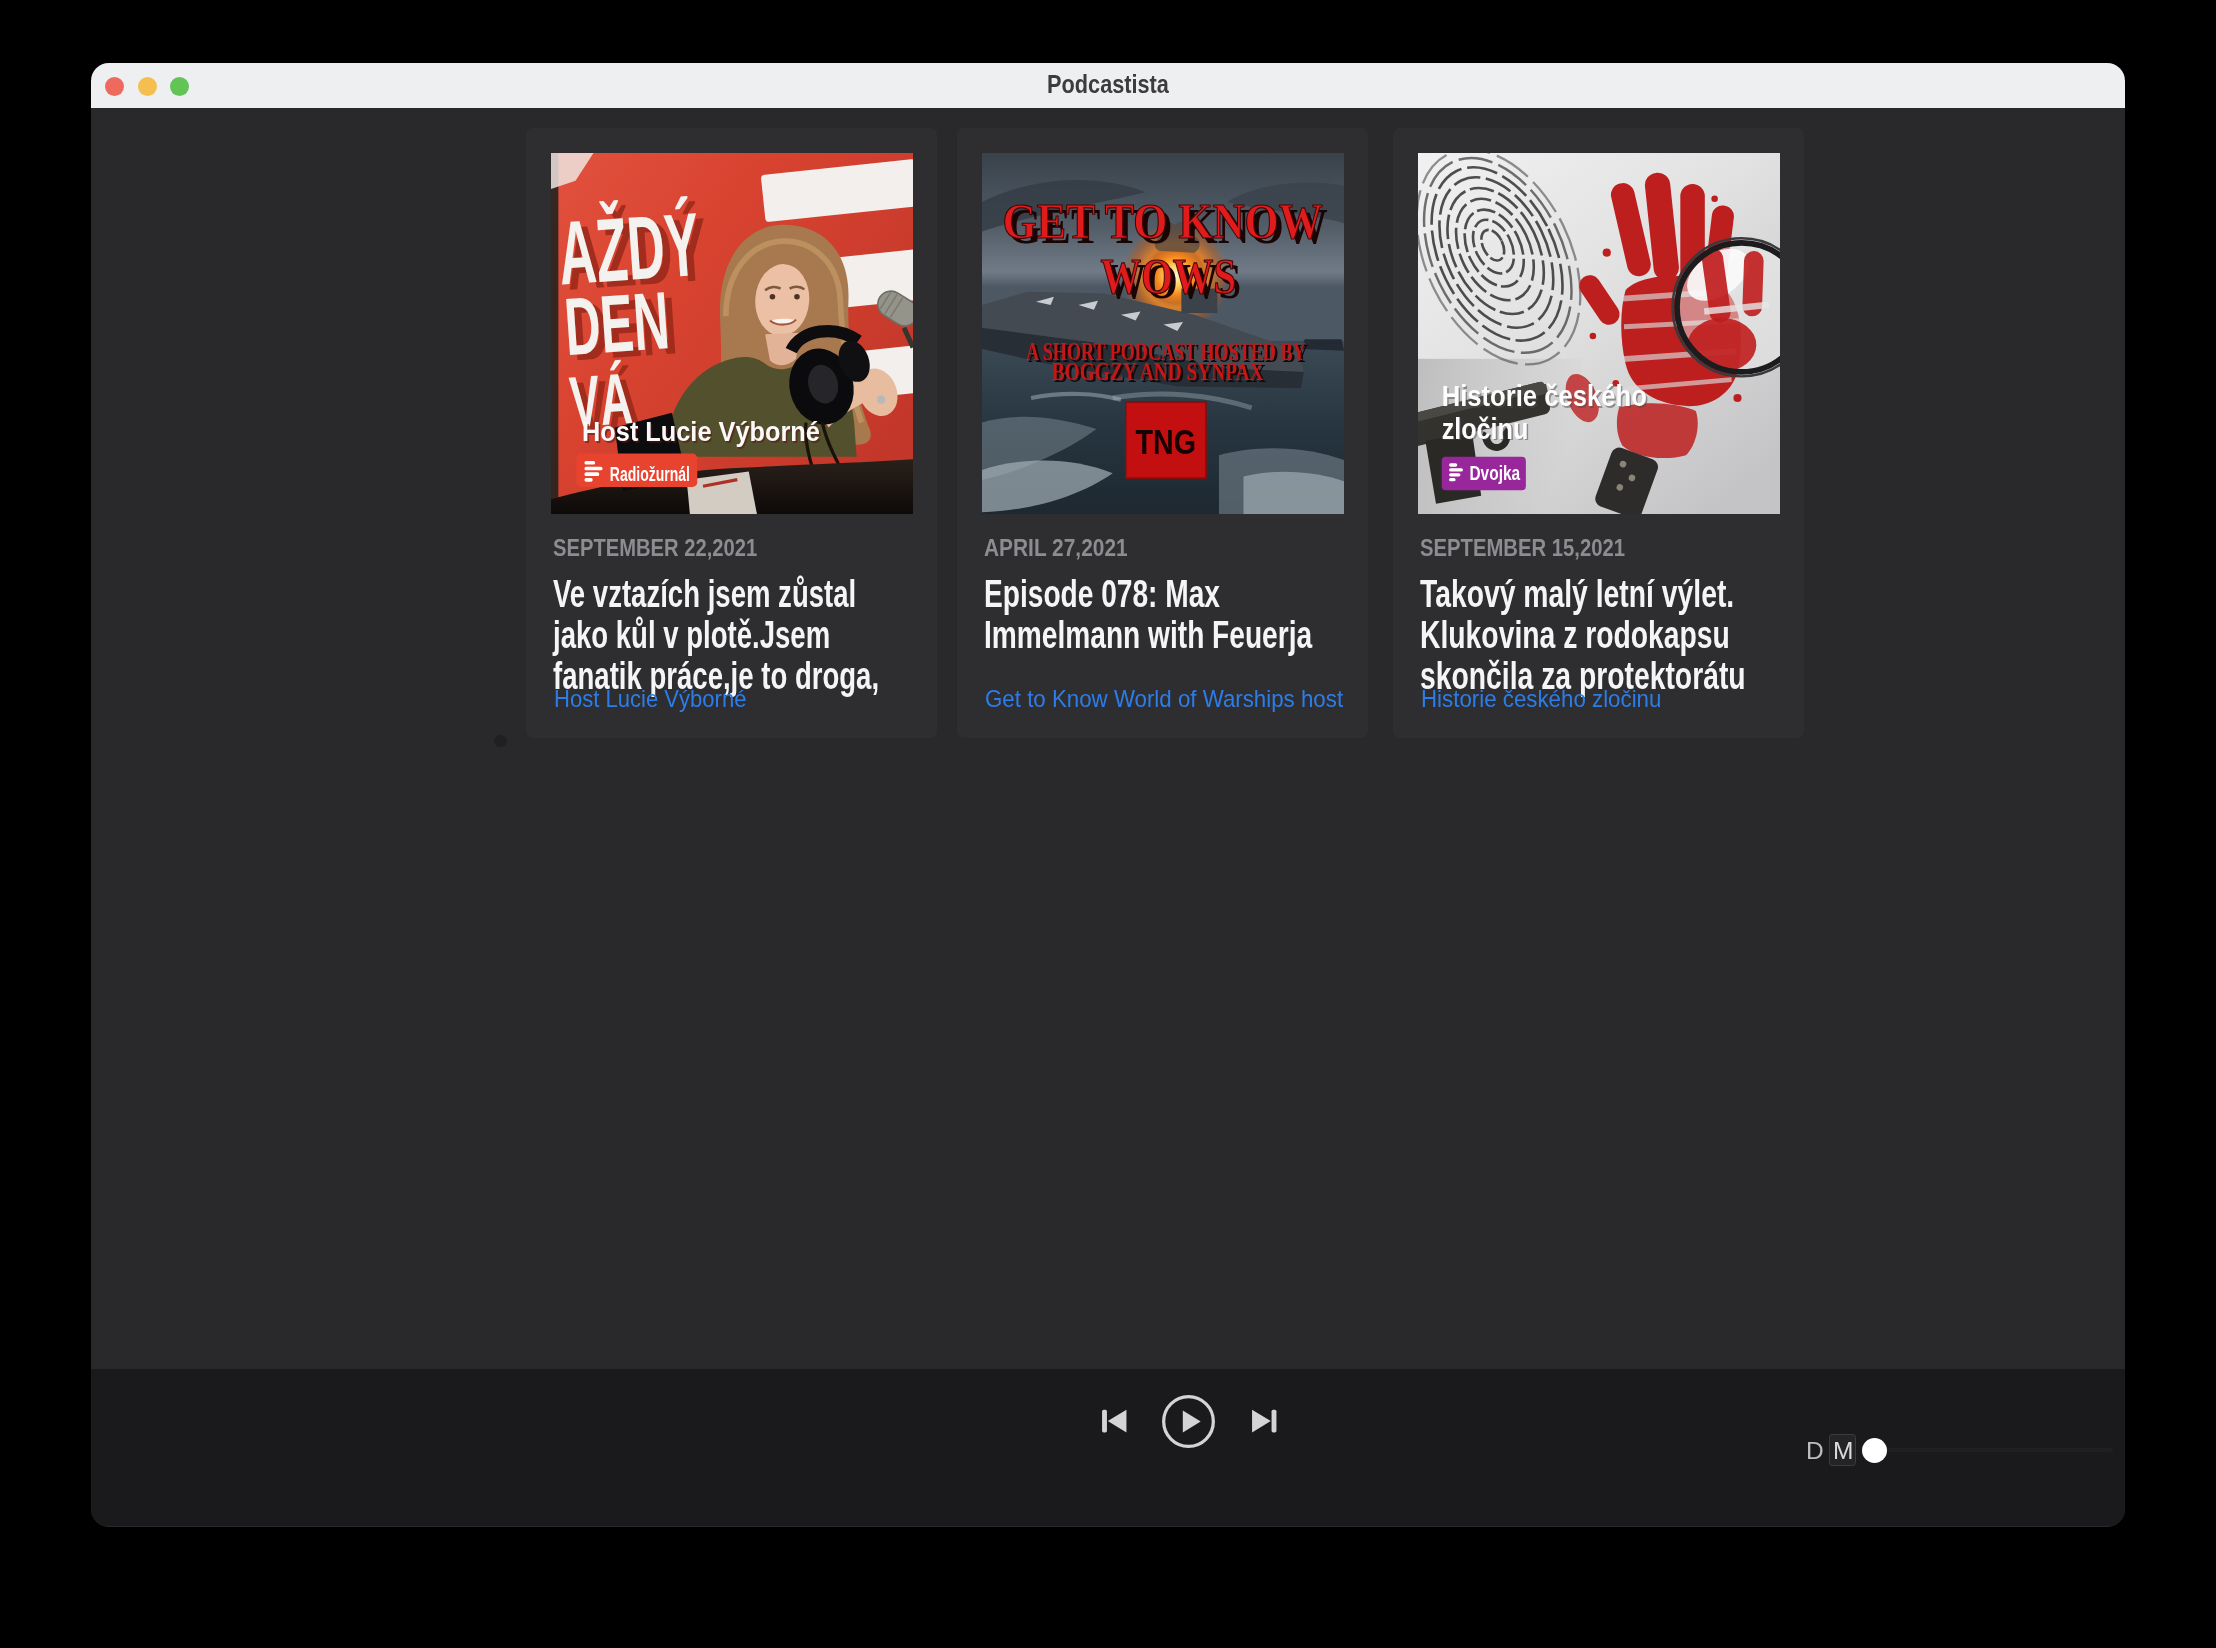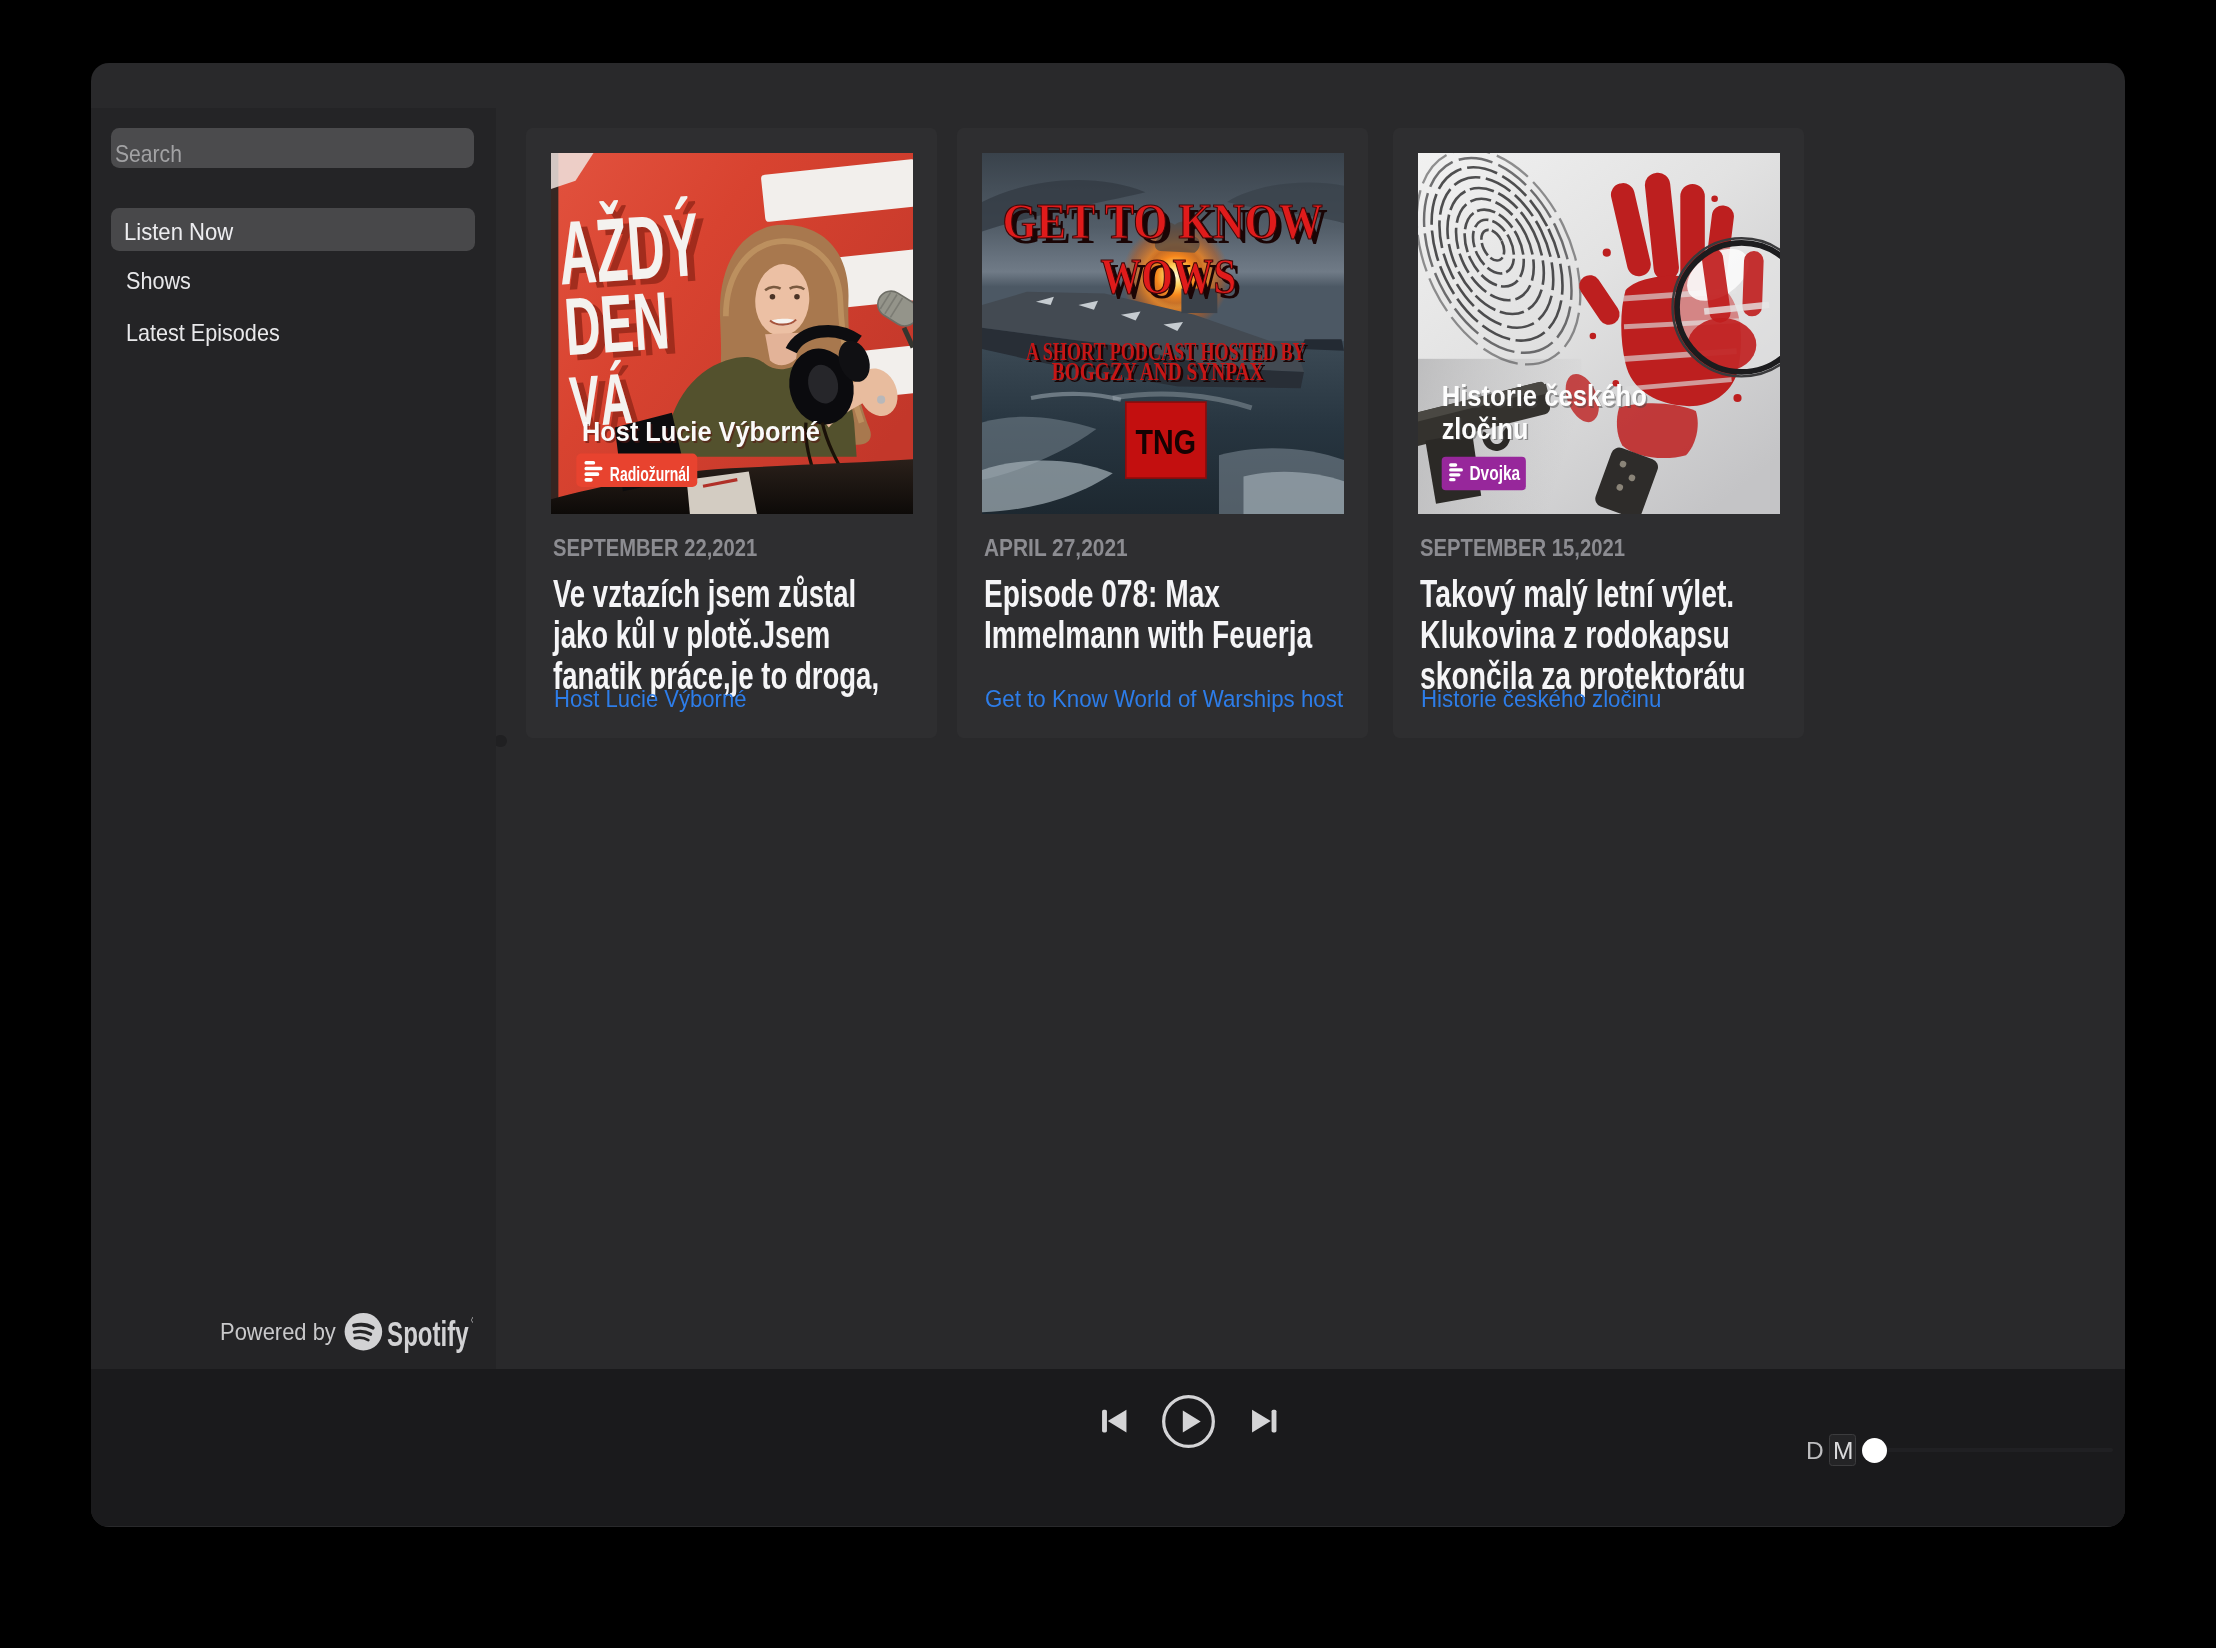--- a/index.html
+++ b/index.html
@@ -270,53 +270,40 @@
         <rect x="38" y="398" width="8" height="4" rx="2"></rect>
        </g>
        <text x="63" y="400" font-size="24" font-weight="bold" fill="#ffffff" textLength="62" lengthAdjust="spacingAndGlyphs">Dvojka</text>
       </svg>
       <div class="date" style="transform:scaleX(0.827)">SEPTEMBER 15,2021</div>
       <div class="ctitle" style="transform:scaleX(0.745)">Takový malý letní výlet.<br>Klukovina z rodokapsu<br>skončila za protektorátu</div>
       <div class="clink" style="transform:scaleX(0.91)">Historie českého zločinu</div>
     </div>
     <div id="dot"></div>
   </div>
-  <div id="sidebar">
-    <div id="search">
-          <span>Search</span>
-        </div>
-    <div id="listennow">
-          <span>Listen Now</span>
-        </div>
-    <div class="menuitem" id="mi-shows">Shows</div>
-    <div class="menuitem" id="mi-latest">Latest Episodes</div>
-    <div id="powered">Powered by</div>
-    <svg id="spotlogo" style="position:absolute;left:251px;top:1200px" width="131" height="49" viewBox="0 0 160 60">
-      <circle cx="26" cy="29" r="23" fill="#d2d2d4"></circle>
-      <path d="M 14.5 21.5 C 22 19.5 31 20.3 37.5 24.2" stroke="#242426" stroke-width="4.6" fill="none" stroke-linecap="round"></path>
-      <path d="M 15 29.5 C 21.5 27.8 29 28.6 34.8 32.1" stroke="#242426" stroke-width="4" fill="none" stroke-linecap="round"></path>
-      <path d="M 15.5 37 C 20.8 35.7 27 36.3 32 39.3" stroke="#242426" stroke-width="3.4" fill="none" stroke-linecap="round"></path>
-      <text x="55" y="46" font-family="Liberation Sans" font-size="44" font-weight="bold" fill="#d2d2d4" textLength="100" lengthAdjust="spacingAndGlyphs">Spotify</text>
-      <text x="158" y="20" font-family="Liberation Sans" font-size="14" fill="#d2d2d4">®</text>
-    </svg>
-  </div>
   <div id="player">
     <svg class="picon" style="left:1011px;top:39px" width="24.5" height="26" viewBox="0 0 30 32">
       <rect x="0" y="2" width="6" height="28" rx="2" fill="#d4d4d6"></rect>
       <path d="M 30 2 L 30 30 L 7 16 Z" fill="#d4d4d6"></path>
     </svg>
     <svg class="picon" style="left:1069px;top:24px" width="57" height="57" viewBox="0 0 70 70">
       <circle cx="35" cy="35" r="30.5" fill="none" stroke="#d4d4d6" stroke-width="4"></circle>
       <path d="M 28 21.5 L 28 48.5 L 50 35 Z" fill="#d4d4d6"></path>
     </svg>
     <svg class="picon" style="left:1161px;top:39px" width="24.5" height="26" viewBox="0 0 30 32">
       <rect x="24" y="2" width="6" height="28" rx="2" fill="#d4d4d6"></rect>
       <path d="M 0 2 L 0 30 L 23 16 Z" fill="#d4d4d6"></path>
     </svg>
     <div id="dm">D</div>
     <div id="mbox"></div>
     <div id="mtext">M</div>
     <div id="vol-track"></div>
     <div id="vol-knob"></div>
   </div>
+  <div id="titlebar">
+    <div id="title">Podcastista</div>
+    <div class="tl" id="tl1"></div>
+        <div class="tl" id="tl2"></div>
+        <div class="tl" id="tl3"></div>
+  </div>
  </div>
 </div>
 
 
 </body></html>

